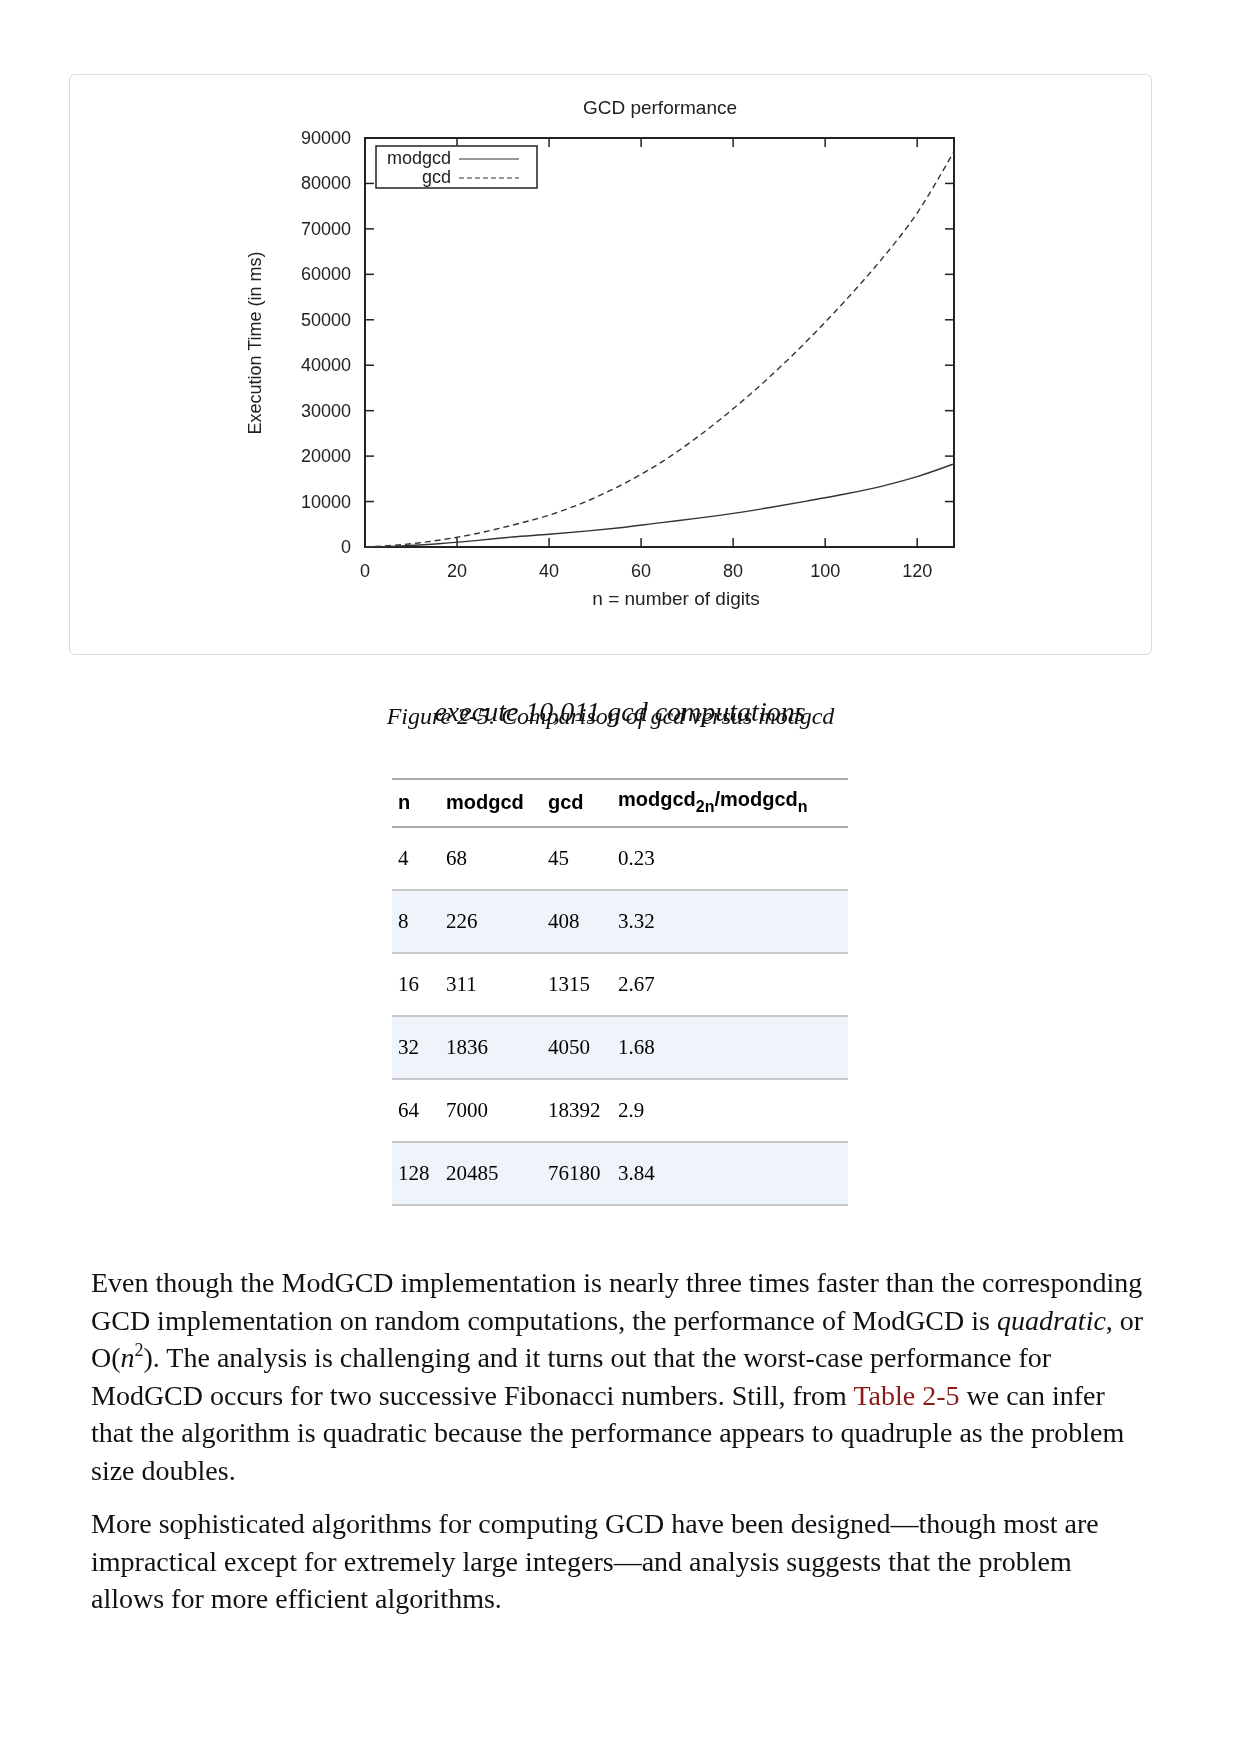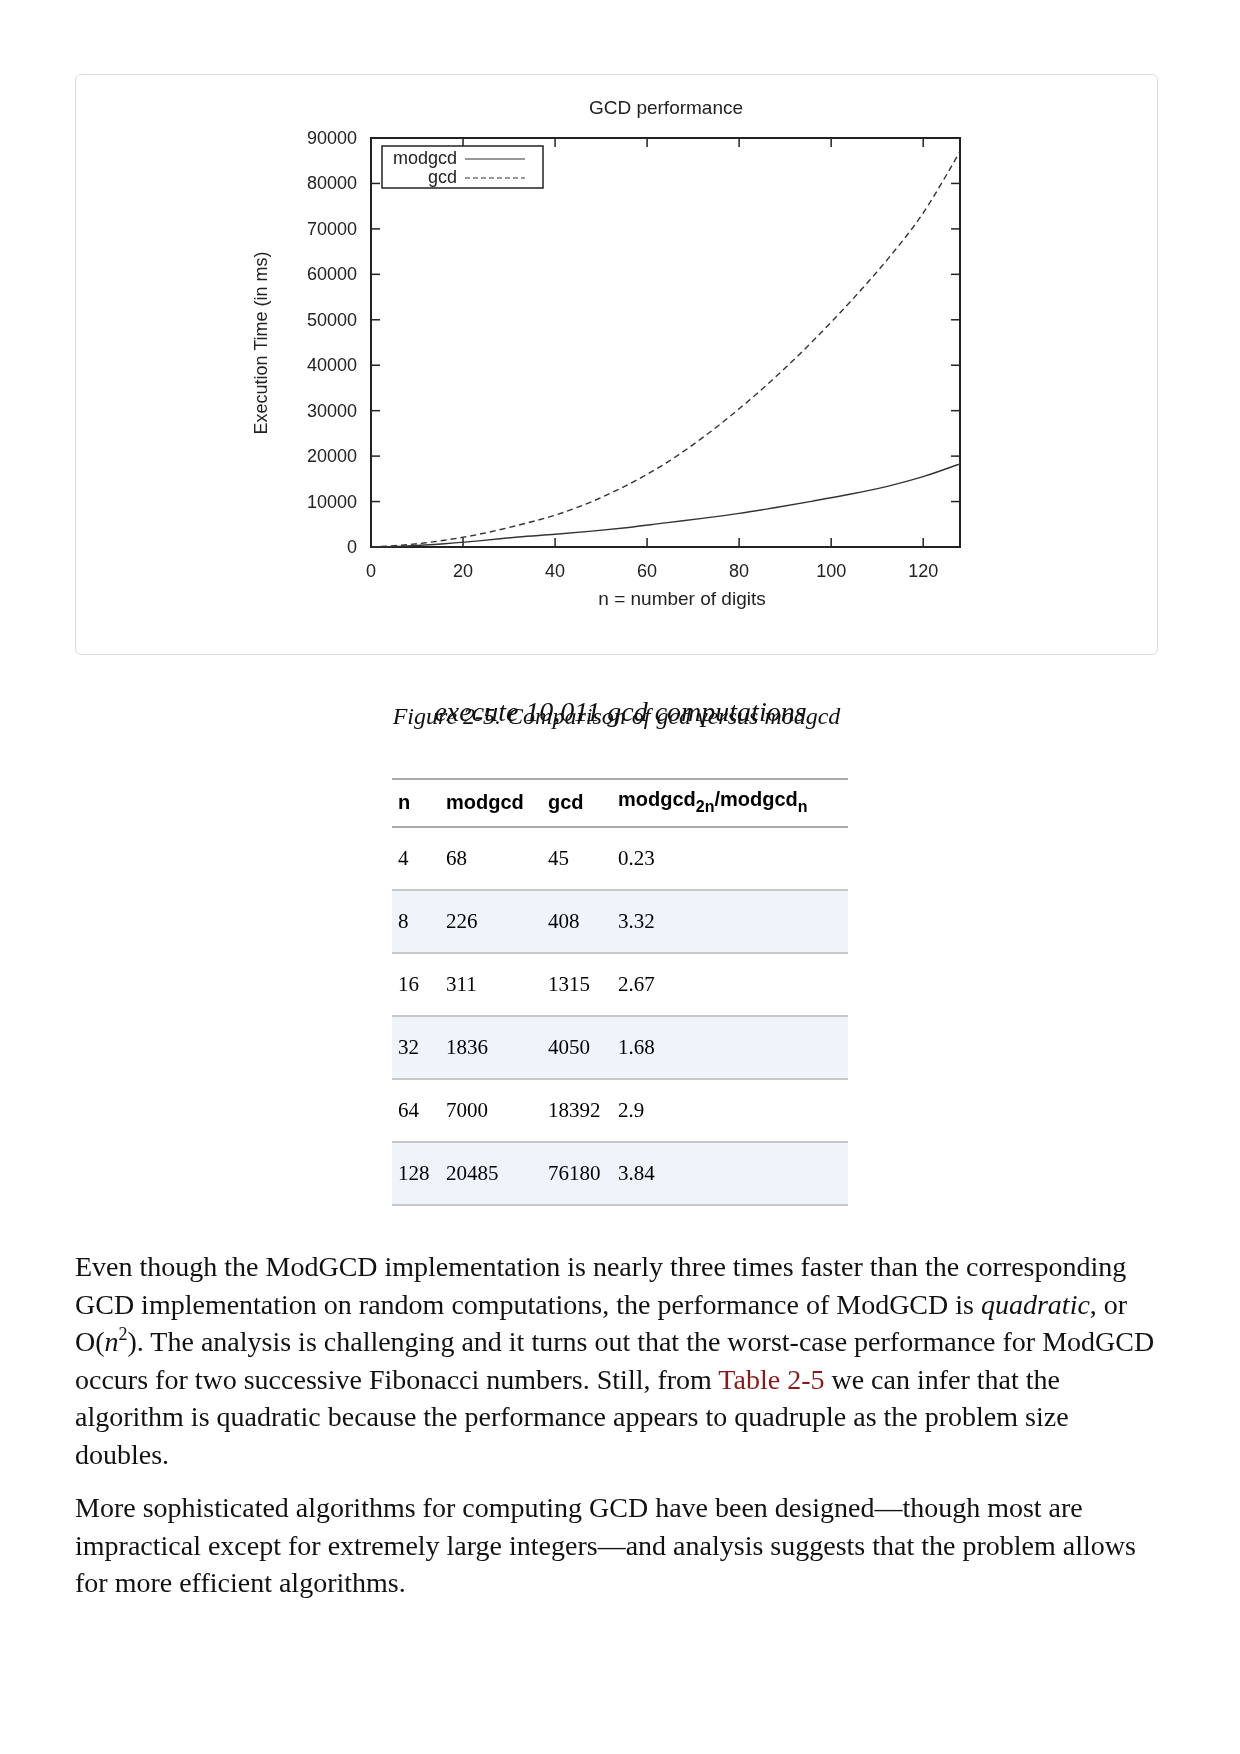--- a/index.html
+++ b/index.html
@@ -1,18 +1,18 @@
 <!DOCTYPE html>
 <html><head>
 <meta charset="utf-8">
 <style>
   html, body { margin: 0; padding: 0; background: #ffffff; }
   body { width: 1240px; height: 1754px; position: relative; overflow: hidden; color: #000; }
   .figure-box {
-    position: absolute; left: 75px; top: 74px; width: 1083px; height: 581px;
+    position: absolute; left: 69px; top: 74px; width: 1083px; height: 581px;
     border: 1px solid #dcdcdc; border-radius: 6px; box-sizing: border-box; background: #fff;
   }
   .chart-svg { position: absolute; left: 0; top: 0; }
   .chart-svg text { font-family: "Liberation Sans", "DejaVu Sans", sans-serif; fill: #222; }
   .fig-caption {
     position: absolute; left: 0; width: 100%; top: 628px; text-align: center;
     font-family: "Liberation Serif", "DejaVu Serif", serif; font-style: italic; font-size: 24px; color: #111;
   }
   .table-caption {
     position: absolute; left: 392px; width: 456px; top: 694px; text-align: center;
@@ -30,21 +30,21 @@
   table.data-table th sub { font-size: 16px; vertical-align: -6px; }
   table.data-table td { padding: 0 6px; height: 61px; vertical-align: middle; white-space: nowrap; }
   table.data-table tbody tr { border-bottom: 2px solid #c8c8c8; }
   table.data-table tbody tr.alt { background: #eff4fb; }
   .col-n { width: 36px; } .col-mod { width: 90px; } .col-gcd { width: 58px; }
   .body-text {
     position: absolute; left: 75px; width: 1090px;
     font-family: "Liberation Serif", "DejaVu Serif", serif; font-size: 28px; line-height: 37.5px; color: #111;
   }
   .p1 { top: 1248px; } .p2 { top: 1489px; }
-  .body-text p { margin: 0; }
+  .body-text p { margin: 16px; }
   .xref { color: #8b1a1a; text-decoration: none; }
   .body-text sup { font-size: 18px; vertical-align: 11px; line-height: 0; }
 </style>
 </head>
 <body>
 
 <div class="figure-box">
   <svg class="chart-svg" width="1083" height="581" viewBox="0 0 1083 581" xmlns="http://www.w3.org/2000/svg">
 
     <text x="590" y="39" font-size="19" text-anchor="middle">GCD performance</text>

